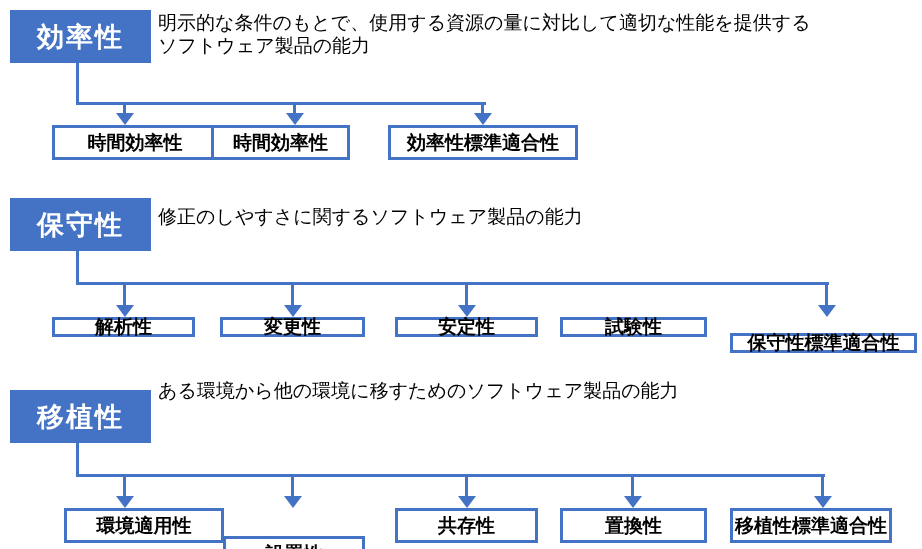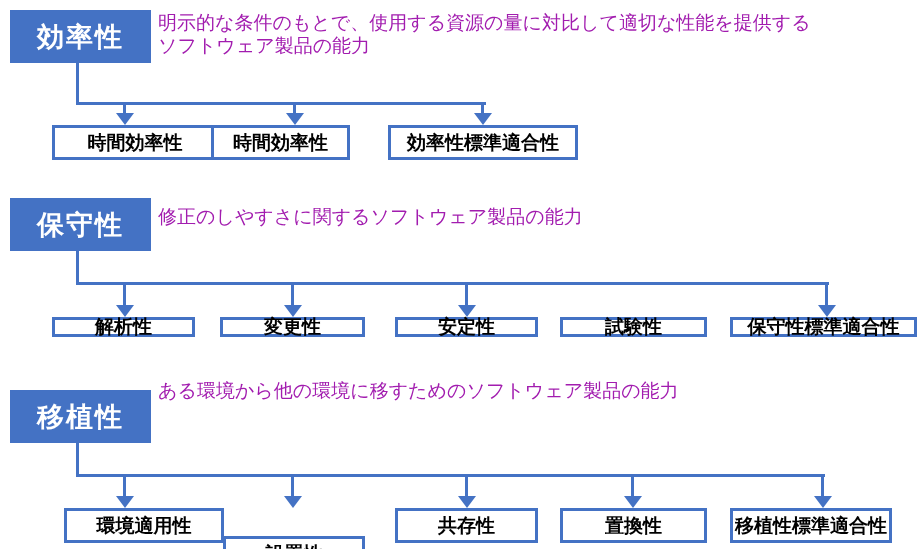--- a/index.html
+++ b/index.html
@@ -5,21 +5,21 @@
   html,body{margin:0;padding:0;background:#ffffff;}
   body{font-family:"Liberation Sans","DejaVu Sans",sans-serif;}
   #stage{position:relative;width:922px;height:549px;background:#ffffff;overflow:hidden;}
 
   .hdr{
     position:absolute;width:141px;height:53px;background:#4472C4;
     display:flex;align-items:center;justify-content:center;
     color:#ffffff;font-weight:bold;font-size:27px;letter-spacing:2px;
   }
   .desc{
-    position:absolute;color:#a21caf;font-size:19px;line-height:23px;
+    position:absolute;color:#000000;font-size:19px;line-height:23px;
     white-space:pre-line;width:730px;
   }
   .vline,.hline,.astem{position:absolute;background:#4472C4;}
   .vline{width:3px;}
   .hline{height:3px;}
   .astem{width:3px;}
   .ahead{
     position:absolute;width:0;height:0;
     border-left:9px solid transparent;border-right:9px solid transparent;
     border-top:12px solid #4472C4;
@@ -87,21 +87,21 @@
     </div>
     <div class="sub tall" style="left:220px;top:317px;width:145px">
       <span>変更性</span>
     </div>
     <div class="sub tall" style="left:395px;top:317px;width:143px">
       <span>安定性</span>
     </div>
     <div class="sub tall" style="left:560px;top:317px;width:147px">
       <span>試験性</span>
     </div>
-    <div class="sub tall" style="left:730px;top:317px;width:187px">
+    <div class="sub tall" style="left:730px;top:333px;width:187px">
       <span>保守性標準適合性</span>
     </div>
   </div>
 
   <div>
     <div class="hdr" style="left:10px;top:390px">
       <span>移植性</span>
     </div>
     <div class="desc" style="left:158px;top:379px">ある環境から他の環境に移すためのソフトウェア製品の能力</div>
 

